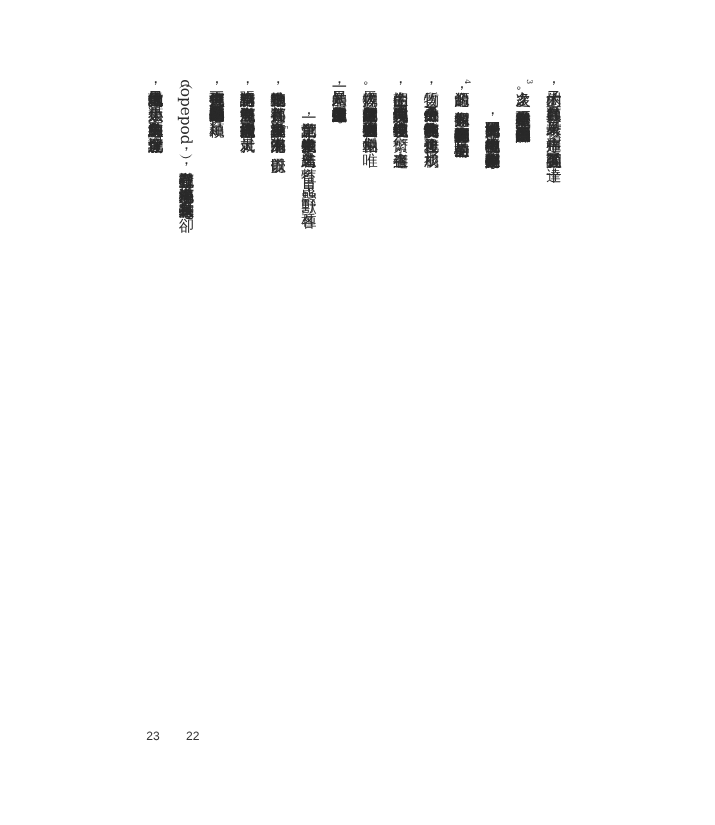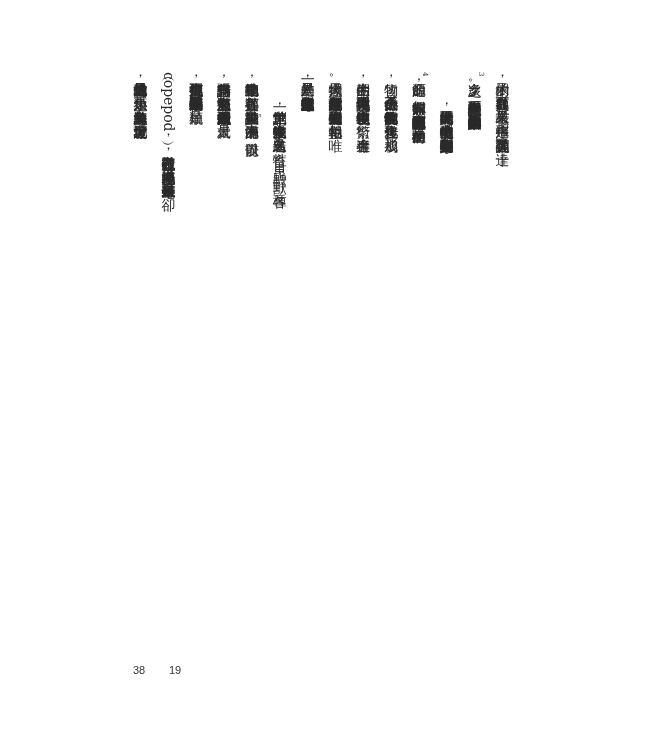--- a/index.html
+++ b/index.html
@@ -69,15 +69,15 @@
     <span class="line"><span>物競天擇。這程序與創世記所敘述的，從無機物到有生命的過程，主軸相似，唯</span></span>
     <span class="line"><span>一的差異是，自然發生或上帝的靈運行並主導這過程。</span></span>
     <span class="line indent"><span>創世記第一章，在水中滋生繁多生物，又造出雀鳥、牲畜、昆蟲、野獸，各種</span></span>
     <span class="line"><span>動物在地上繁殖，都各從其類；神甚至說滋生繁多，「充滿海中的水」</span><sup>5</sup><span>，以前覺</span></span>
     <span class="line"><span>得這句話有點誇張，海中並沒有充滿魚類，漁船要去找漁場才能捕到魚，就是大</span></span>
     <span class="line"><span>漁夫彼得也會打不到魚，及至學到海洋生物中一種細小的甲殼類動物，橈足類</span></span>
     <span class="line"><span>（copepod），在顯微鏡觀看，海水中充滿了橈足類，體長雖只有一至二毫米，卻</span></span>
     <span class="line"><span>是地球上最大的生物質量，是大小魚類、鯨魚甚至海鳥的主食。這才發現創世記</span></span>
   </div>
 
-  <div class="page-num left">38</div>
-  <div class="page-num right">19</div>
+  <div class="page-num left">23</div>
+  <div class="page-num right">22</div>
 </div>
 
 </body></html>

